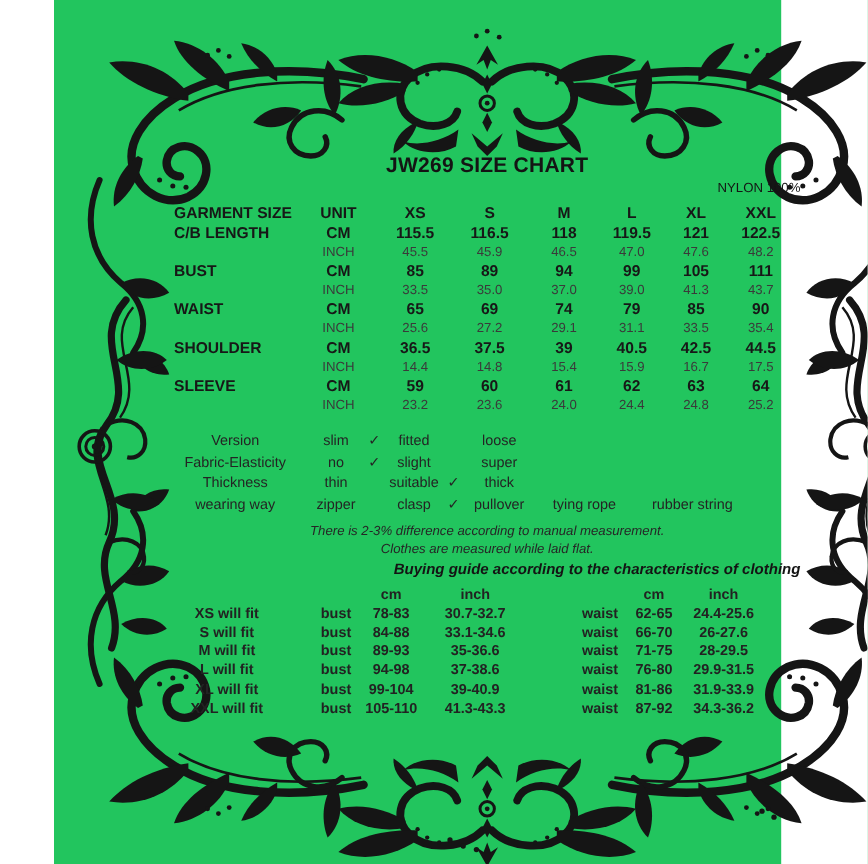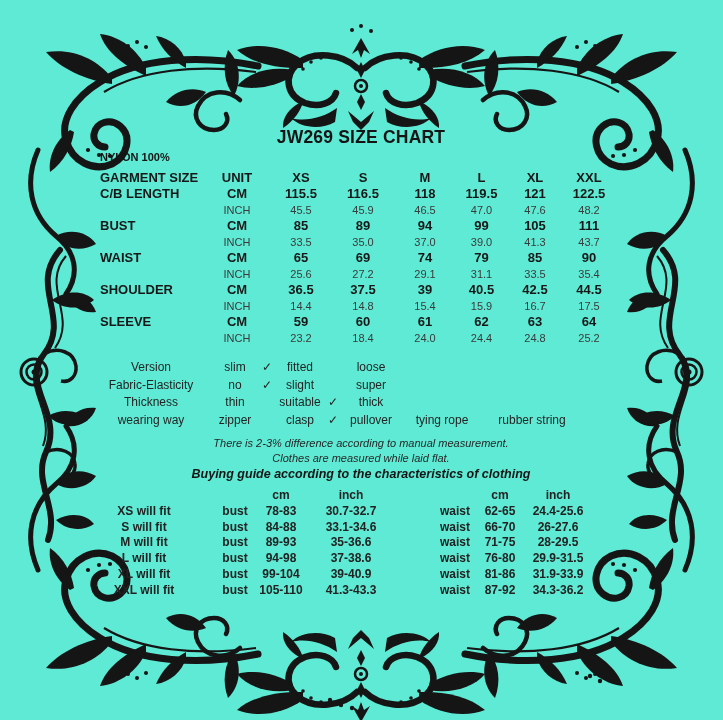--- a/index.html
+++ b/index.html
@@ -1,42 +1,42 @@
 <!DOCTYPE html>
 <html><head>
 <meta charset="utf-8">
 <style>
   * { margin:0; padding:0; box-sizing:border-box; }
   html,body { background:#ffffff; }
   body {
     width:723px; height:720px; overflow:hidden;
     font-family:"Liberation Sans", sans-serif; color:#1c1c1c;
   }
-  .page { position:relative; width:723px; height:720px; background:#5eead4; }
+  .page { position:relative; width:606px; height:720px; background:#22c55e;margin-left:45px; }
   svg.border { position:absolute; left:0; top:0; z-index:0; }
   .content { position:absolute; left:100px; top:127px; width:522px; z-index:1; }
 
   .title { font-size:17.5px; font-weight:bold; text-align:center; color:#141414; letter-spacing:.2px; }
-  .subtitle { font-size:11px; font-weight:bold; text-align:left; margin-top:3px; color:#141414; }
+  .subtitle { font-size:11px; font-weight:normal; text-align:right; margin-top:3px; color:#141414; }
 
   #size-table { display:grid; grid-template-columns:102px 70px 58px 66px 58px 55px 52px 56px; margin-top:7px; }
   #size-table div { text-align:center; line-height:16px; height:16px; font-size:13px; white-space:nowrap; }
   .b { font-weight:bold; color:#171717; }
   .i { font-weight:normal; font-size:11px !important; color:#3a3a3a; }
   .l { text-align:left !important; }
   .r { text-align:center; }
 
   #char-table { display:grid; grid-template-columns:112px 46px 18px 48px 18px 58px 84px 96px; margin-top:13px; }
   #char-table div { text-align:center; line-height:17.5px; height:17.5px; font-size:12px; color:#242424; white-space:nowrap; }
   .cl { font-weight:normal; text-align:left; padding-right:10px; color:#171717; }
   .ck { font-size:12.5px; color:#2a2a2a; }
 
   .notes { text-align:center; margin-top:7px;font-style:italic; }
   .notes p { font-size:11px; line-height:14.5px; color:#262626; }
-  .notes p.nh { font-size:12.5px; font-weight:bold; line-height:18px; color:#141414; }
+  .notes p.nh { font-size:12.5px; font-weight:bold; line-height:18px; color:#141414;text-align:right; }
 
   #guide-table { display:grid; grid-template-columns:88px 29px 36px 56px 84px 40px 44px 46px 70px; margin-top:5px; }
   #guide-table div { text-align:center; line-height:15.8px; height:15.8px; font-size:12px; font-weight:bold; color:#222; white-space:nowrap; }
 </style>
 </head>
 <body>
 
 <div class="page">
 
   <svg class="border" width="723" height="720" viewBox="0 0 723 720" aria-hidden="true">
@@ -214,21 +214,21 @@
         <div class="b">CM</div>
         <div class="b">59</div>
         <div class="b">60</div>
         <div class="b">61</div>
         <div class="b">62</div>
         <div class="b">63</div>
         <div class="b">64</div>
         <div class="l"></div>
         <div class="i">INCH</div>
         <div class="i">23.2</div>
-        <div class="i">18.4</div>
+        <div class="i">23.6</div>
         <div class="i">24.0</div>
         <div class="i">24.4</div>
         <div class="i">24.8</div>
         <div class="i">25.2</div>
       </div>
 
     <div id="char-table">
         <div class="cl">Version</div>
         <div class="co">slim</div>
         <div class="ck">✓</div>

